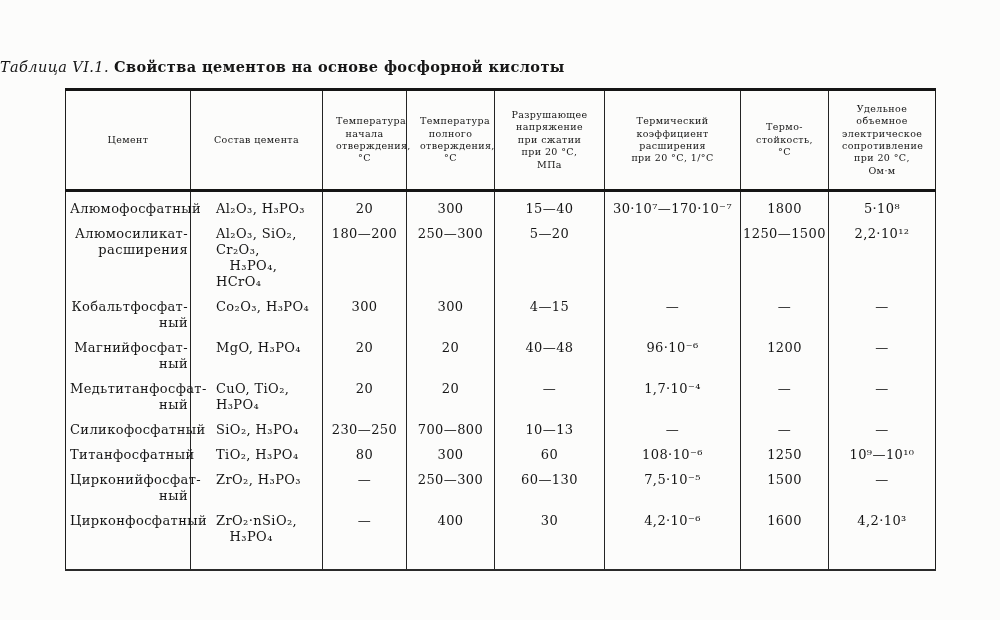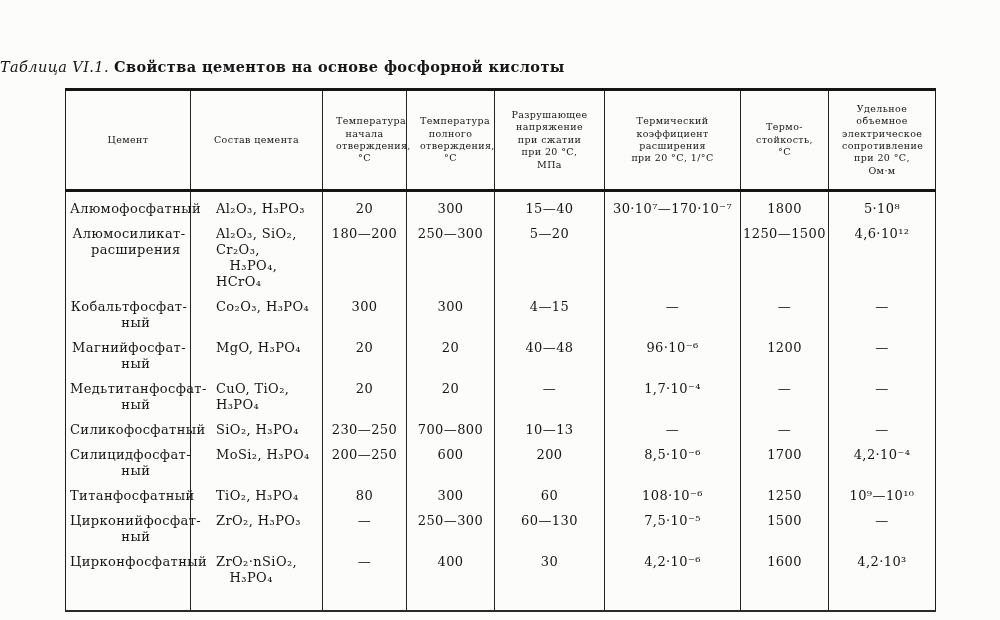--- a/index.html
+++ b/index.html
@@ -46,21 +46,21 @@
   }
   tbody td{
     font-size:13px;
     line-height:16px;
     letter-spacing:0.4px;
     vertical-align:top;
     padding:9px 2px 0 2px;
     text-align:center;
     white-space:pre-wrap;
   }
-  tbody td.col-name{text-align:center;padding-left:4px;}
+  tbody td.col-name{text-align:right;padding-left:4px;}
   tbody td.col-comp{text-align:left;padding-left:25px;}
   tbody tr:last-child td{padding-bottom:24px;}
 </style>
 </head>
 <body>
 
 <div class="page">
 
   <div class="title">
     <span class="t-prefix">Таблица VI.1.</span>
@@ -124,21 +124,21 @@
         <tr>
           <td class="col-name">Алюмосиликат-
    расширения</td>
           <td class="col-comp">Al₂O₃, SiO₂, Cr₂O₃,
    H₃PO₄, HCrO₄</td>
           <td class="col-t1">180—200</td>
           <td class="col-t2">250—300</td>
           <td class="col-sigma">5—20</td>
           <td class="col-alpha"></td>
           <td class="col-heat">1250—1500</td>
-          <td class="col-rho">4,6·10¹²</td>
+          <td class="col-rho">2,2·10¹²</td>
         </tr>
         <tr>
           <td class="col-name">Кобальтфосфат-
    ный</td>
           <td class="col-comp">Co₂O₃, H₃PO₄</td>
           <td class="col-t1">300</td>
           <td class="col-t2">300</td>
           <td class="col-sigma">4—15</td>
           <td class="col-alpha">—</td>
           <td class="col-heat">—</td>
@@ -168,31 +168,20 @@
         </tr>
         <tr>
           <td class="col-name">Силикофосфатный</td>
           <td class="col-comp">SiO₂, H₃PO₄</td>
           <td class="col-t1">230—250</td>
           <td class="col-t2">700—800</td>
           <td class="col-sigma">10—13</td>
           <td class="col-alpha">—</td>
           <td class="col-heat">—</td>
           <td class="col-rho">—</td>
-        </tr>
-        <tr>
-          <td class="col-name">Силицидфосфат-
-   ный</td>
-          <td class="col-comp">MoSi₂, H₃PO₄</td>
-          <td class="col-t1">200—250</td>
-          <td class="col-t2">600</td>
-          <td class="col-sigma">200</td>
-          <td class="col-alpha">8,5·10⁻⁶</td>
-          <td class="col-heat">1700</td>
-          <td class="col-rho">4,2·10⁻⁴</td>
         </tr>
         <tr>
           <td class="col-name">Титанфосфатный</td>
           <td class="col-comp">TiO₂, H₃PO₄</td>
           <td class="col-t1">80</td>
           <td class="col-t2">300</td>
           <td class="col-sigma">60</td>
           <td class="col-alpha">108·10⁻⁶</td>
           <td class="col-heat">1250</td>
           <td class="col-rho">10⁹—10¹⁰</td>

